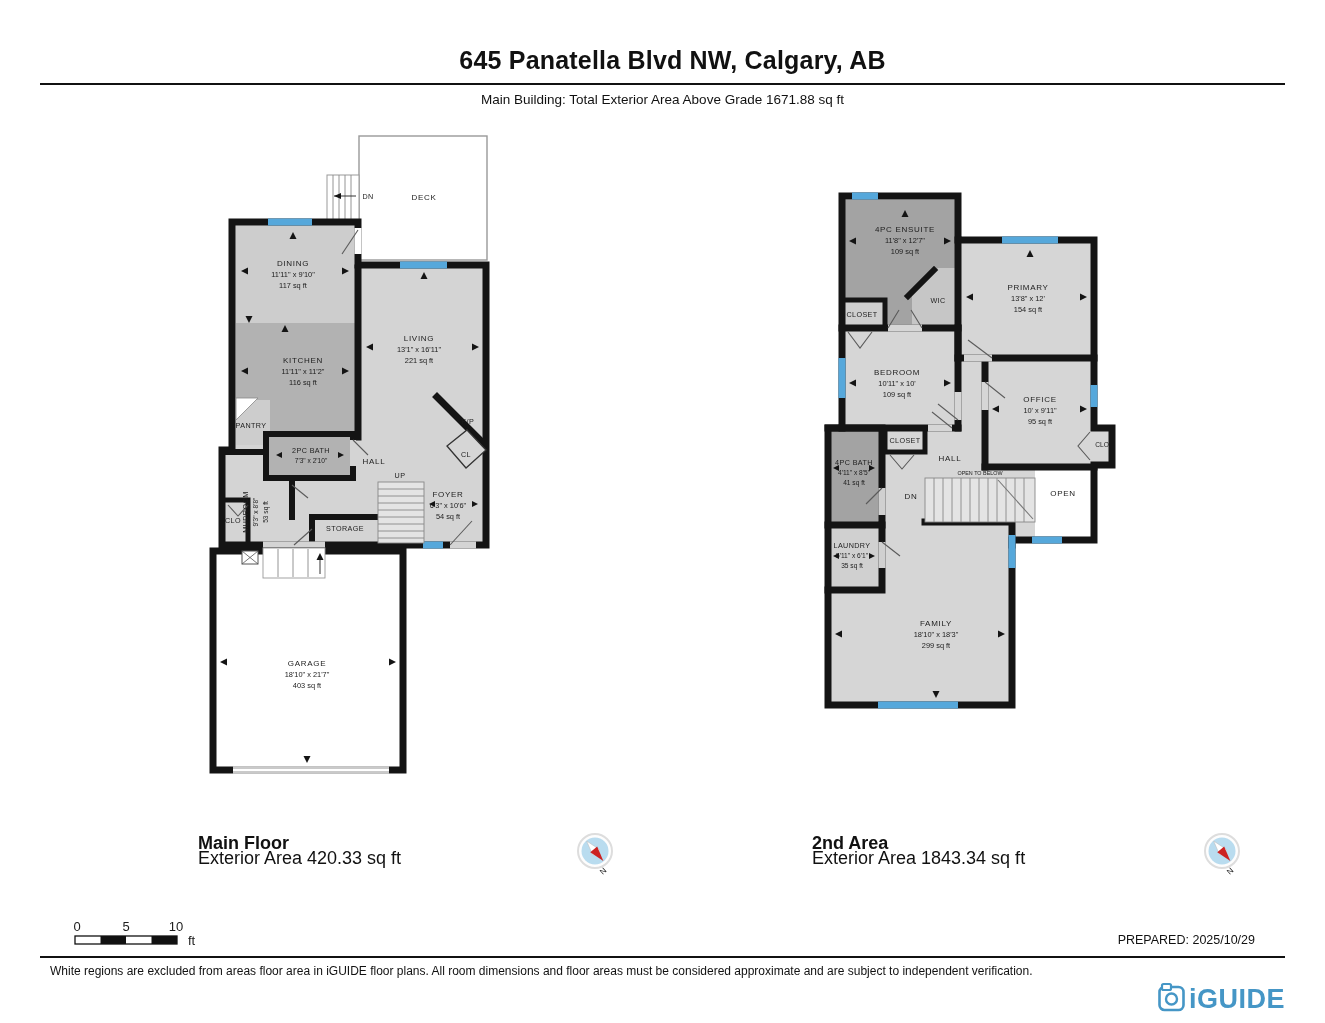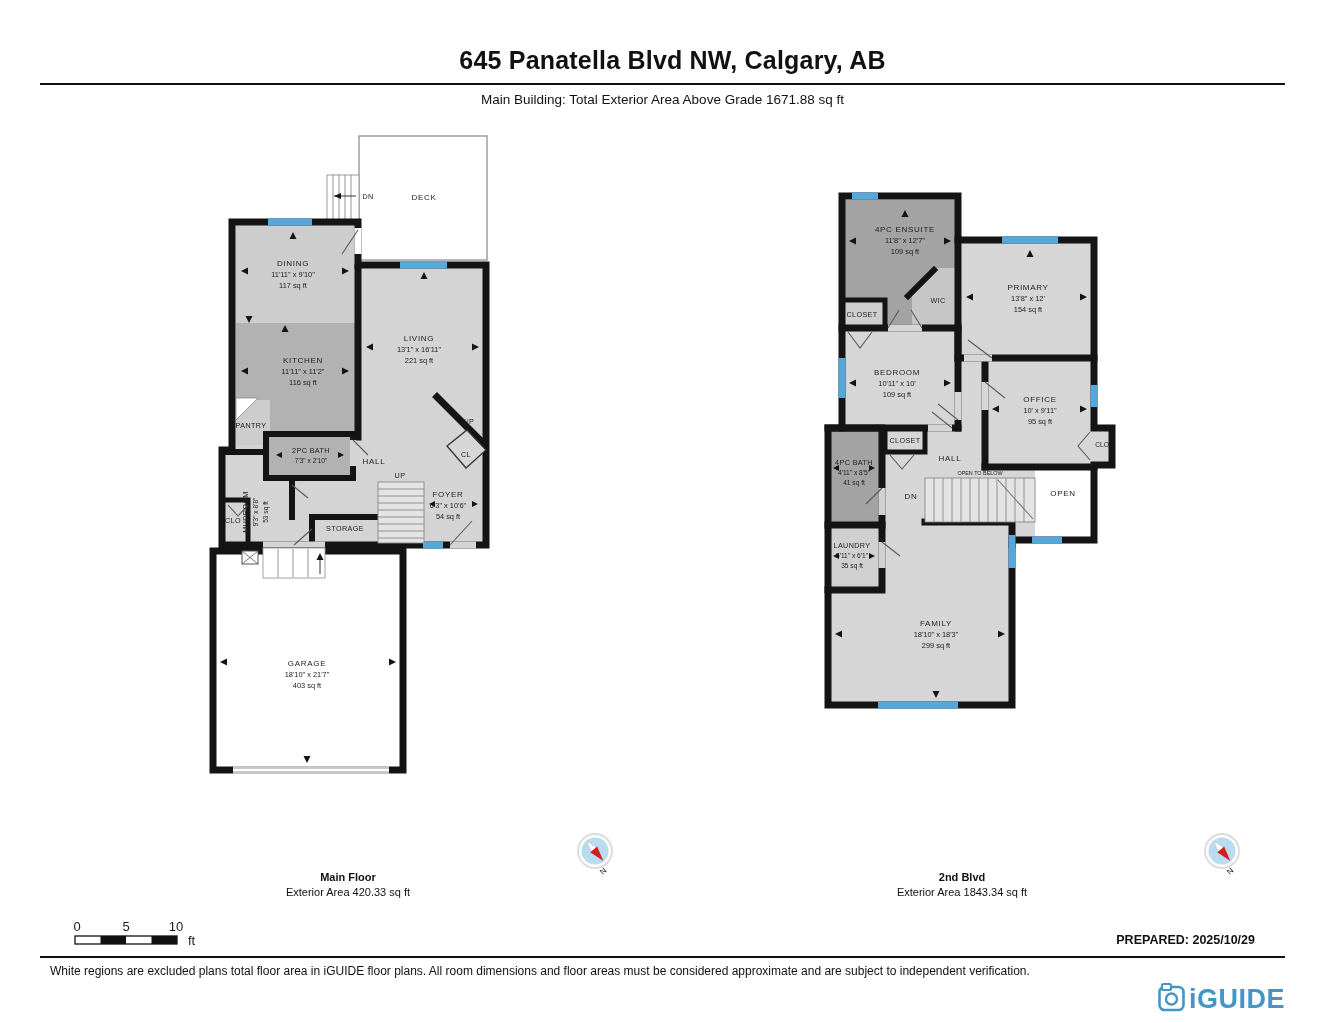--- a/index.html
+++ b/index.html
@@ -2,23 +2,23 @@
 <html><head>
 <meta charset="utf-8">
 <style>
   html,body{margin:0;padding:0;background:#fff;}
   body{width:1325px;height:1023px;position:relative;font-family:"Liberation Sans",sans-serif;color:#111;overflow:hidden;}
   .abs{position:absolute;}
   .center{left:0;right:0;text-align:center;}
   #title{top:46px;font-size:25px;font-weight:bold;letter-spacing:.2px;padding-left:20px;}
   #title-rule{top:83px;left:40px;right:40px;border-top:2px solid #111;height:0;}
   #subtitle{top:92px;font-size:13.5px;}
-  .floor-caption{width:300px;text-align:center;top:870px;font-size:11px;line-height:15px;}
+  .floor-caption{width:300px;top:836px;font-size:18px;line-height:15px;}
   .floor-caption .fc-name{font-weight:bold;}
-  #prepared{top:933px;right:70px;font-size:12.5px;font-weight:700;}
+  #prepared{top:933px;right:70px;font-size:12.5px;font-weight:400;}
   #footer-rule{top:956px;left:40px;right:40px;border-top:2.5px solid #111;height:0;}
   #disclaimer{top:964px;left:50px;font-size:12px;}
   svg text{font-family:"Liberation Sans",sans-serif;fill:#1c1c1c;text-anchor:middle;}
   svg .tn{font-size:8px;letter-spacing:.7px;}
   svg .td{font-size:7.4px;}
   svg .t7{font-size:7.2px;letter-spacing:.4px;}
   svg .t65{font-size:6.6px;}
   svg .t55{font-size:5.4px;}
   svg .wall{fill:none;stroke:#141414;stroke-width:7;stroke-linecap:square;}
   svg .wall6{fill:none;stroke:#141414;stroke-width:6;stroke-linecap:square;}
@@ -312,19 +312,19 @@
     </g>
     <text id="logo-text" x="31" y="25">iGUIDE</text>
   </g>
 </svg>
 
 <div class="abs floor-caption" style="left:198px">
   <div class="fc-name">Main Floor</div>
   <div>Exterior Area 420.33 sq ft</div>
 </div>
 <div class="abs floor-caption" style="left:812px">
-  <div class="fc-name">2nd Blvd</div>
+  <div class="fc-name">2nd Area</div>
   <div>Exterior Area 1843.34 sq ft</div>
 </div>
 
 <div class="abs" id="prepared">PREPARED: 2025/10/29</div>
 <div class="abs" id="footer-rule"></div>
-<div class="abs" id="disclaimer">White regions are excluded plans total floor area in iGUIDE floor plans. All room dimensions and floor areas must be considered approximate and are subject to independent verification.</div>
+<div class="abs" id="disclaimer">White regions are excluded from areas floor area in iGUIDE floor plans. All room dimensions and floor areas must be considered approximate and are subject to independent verification.</div>
 
 </body></html>

